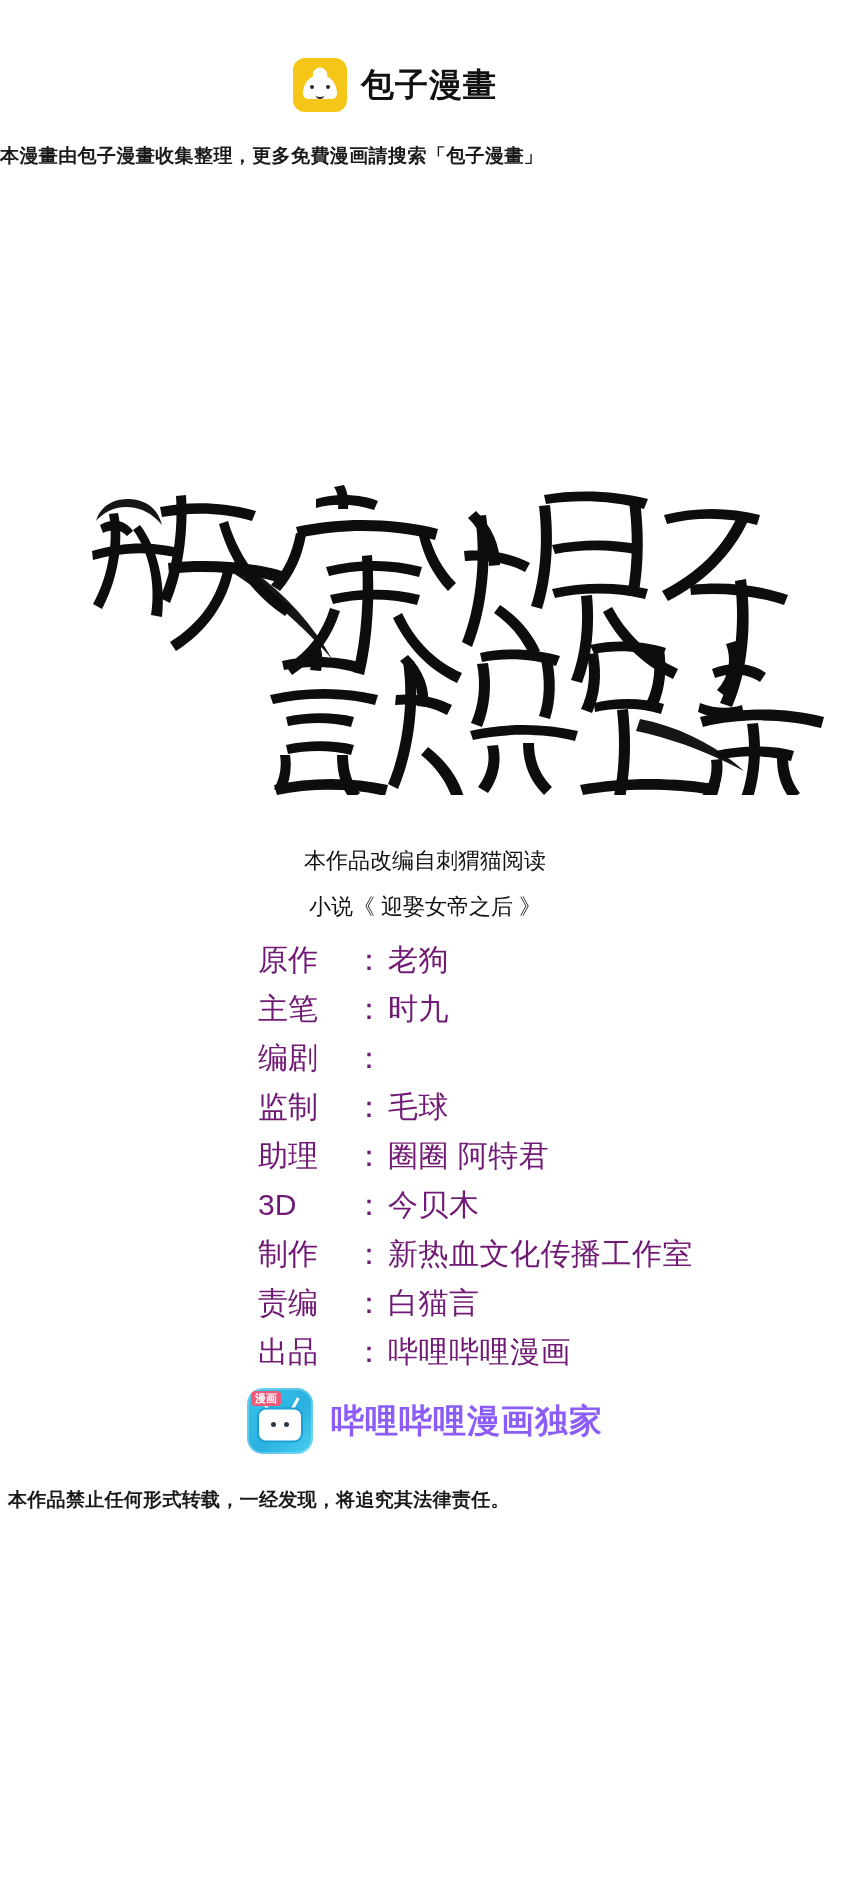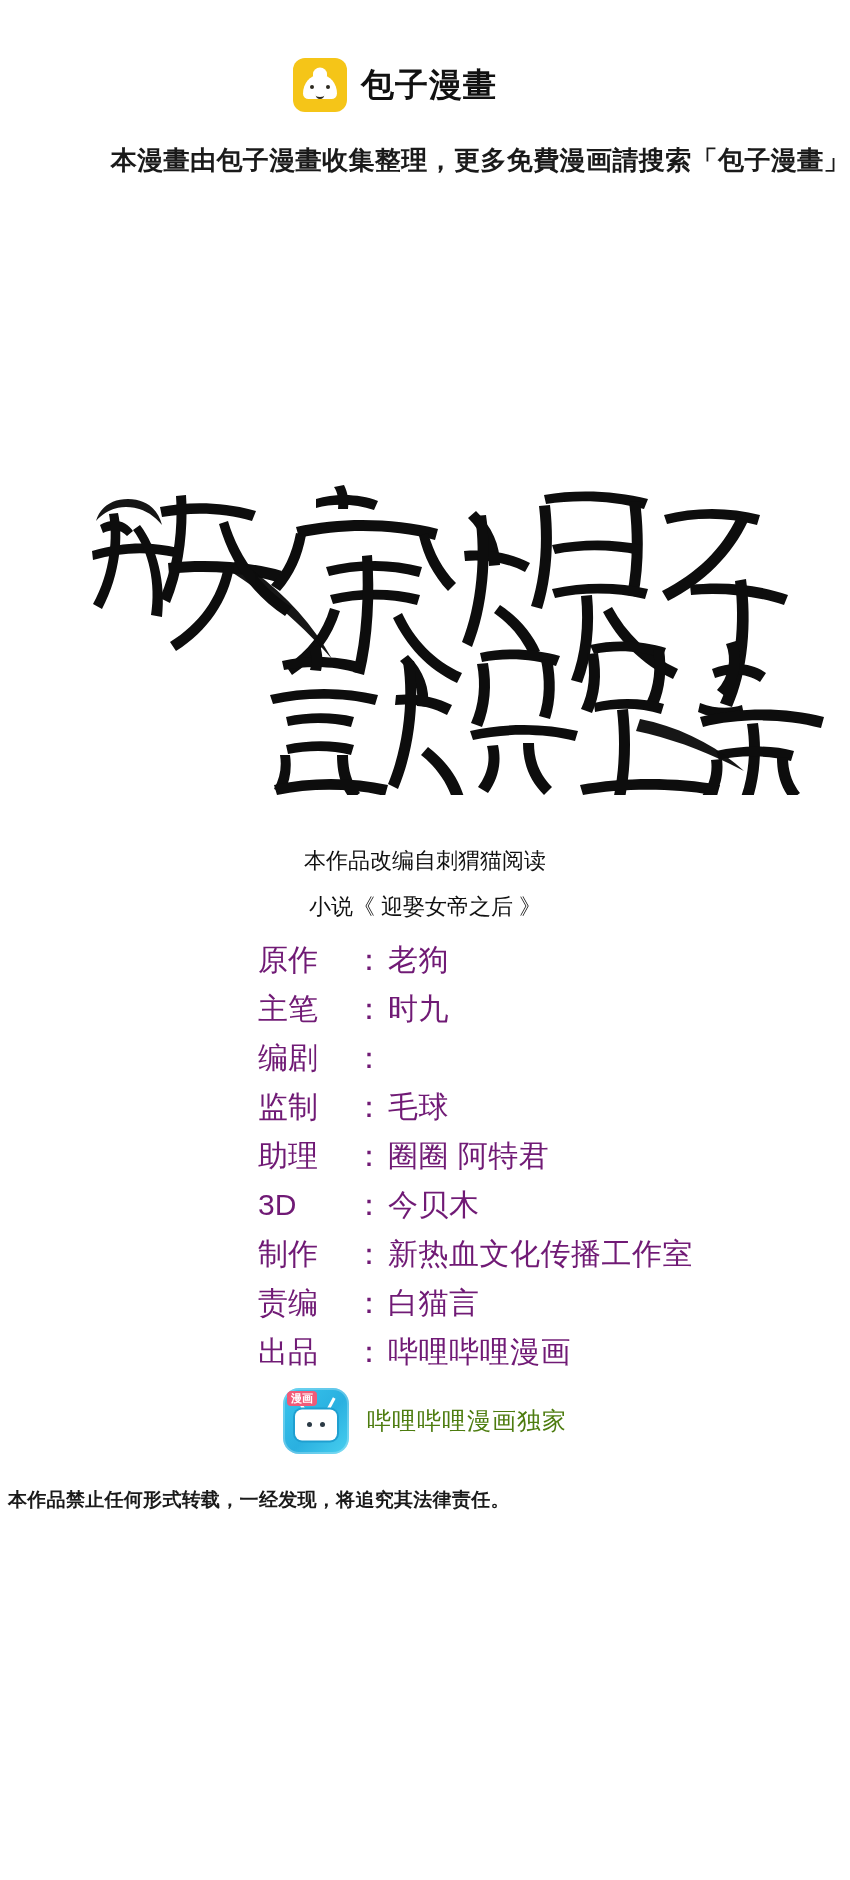--- a/index.html
+++ b/index.html
@@ -81,22 +81,22 @@
     letter-spacing: 1px;
     color: #111111;
   }
 
   
   .notice {
     position: absolute;
     top: 143px;
     left: 0;
     width: 850px;
-    text-align: right;
-    font-size: 26px;
+    text-align: left;
+    font-size: 19px;
     font-weight: bold;
     color: #1a1a1a;
     letter-spacing: 0.4px;
   }
 
   
   .title-art {
     position: absolute;
     top: 455px;
     left: 0;
@@ -201,23 +201,23 @@
     top: 3px;
     padding: 1px 4px;
     font-size: 11px;
     font-weight: bold;
     color: #ffffff;
     background: #f05a78;
     border-radius: 4px;
     line-height: 13px;
   }
   .exclusive-text {
-    font-size: 24px;
-    font-weight: normal;
-    color: #4d7c0f;
+    font-size: 33px;
+    font-weight: bold;
+    color: #8b5cf6;
     letter-spacing: 1px;
   }
 
   
   .copyright {
     position: absolute;
     top: 1487px;
     left: 8px;
     width: 850px;
     font-size: 19px;

